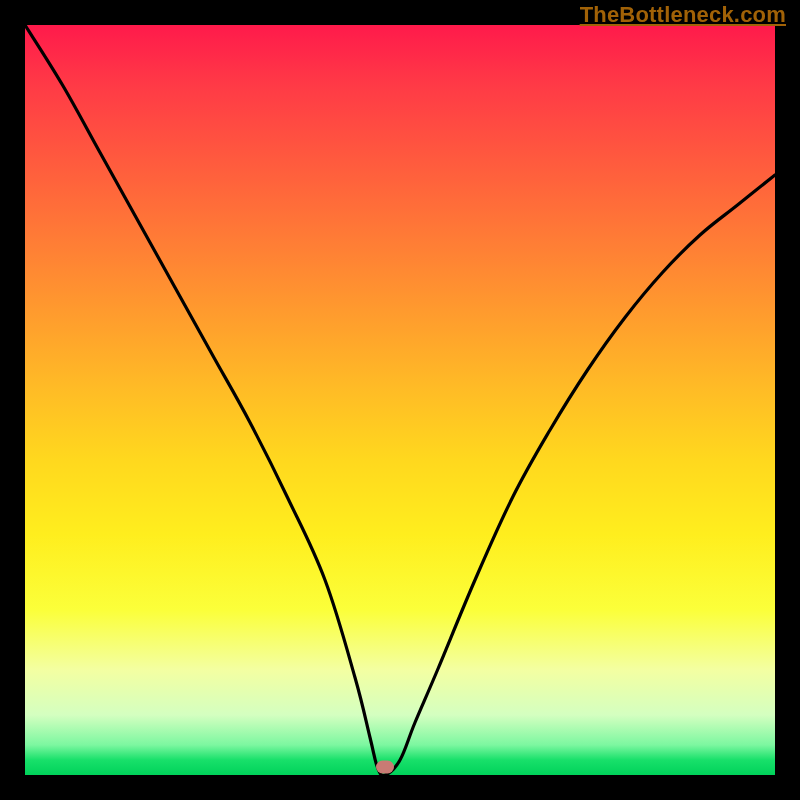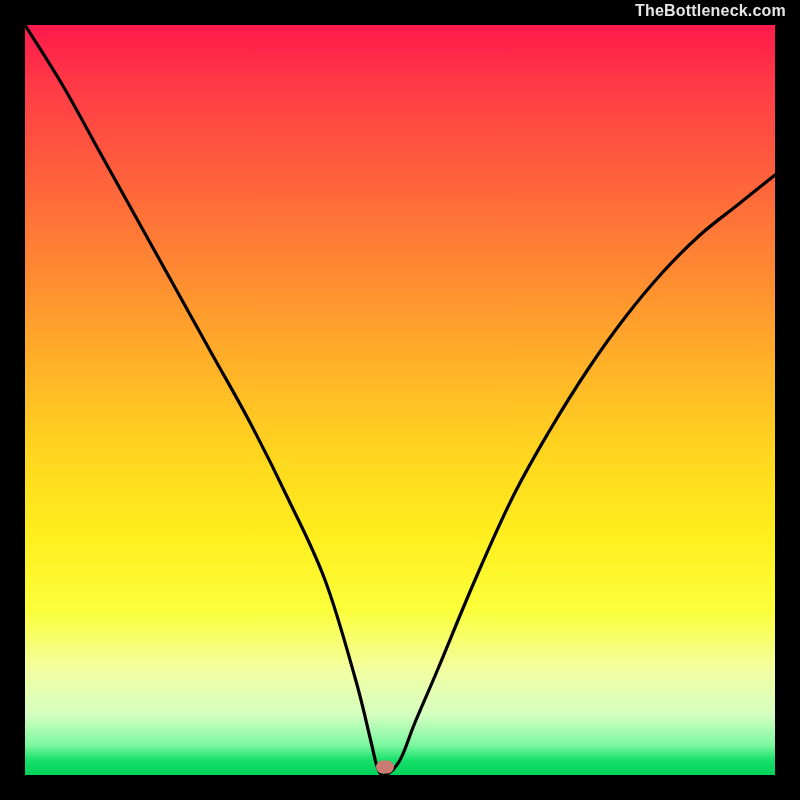--- a/index.html
+++ b/index.html
@@ -14,26 +14,27 @@
   .frame {
     position: relative;
     width: 800px;
     height: 800px;
     background: #000;
   }
   .watermark {
     position: absolute;
     top: 2px;
     right: 14px;
-    font-size: 16px;
+    font-size: 22px;
     font-weight: 600;
-    color: #e5e5e5;
+    color: #a16207;
     letter-spacing: 0.2px;
     z-index: 5;
     user-select: none;
+    text-decoration: underline;
   }
   .plot-area {
     position: absolute;
     left: 25px;
     top: 25px;
     width: 750px;
     height: 750px;
     overflow: hidden;
   }
   .gradient {

